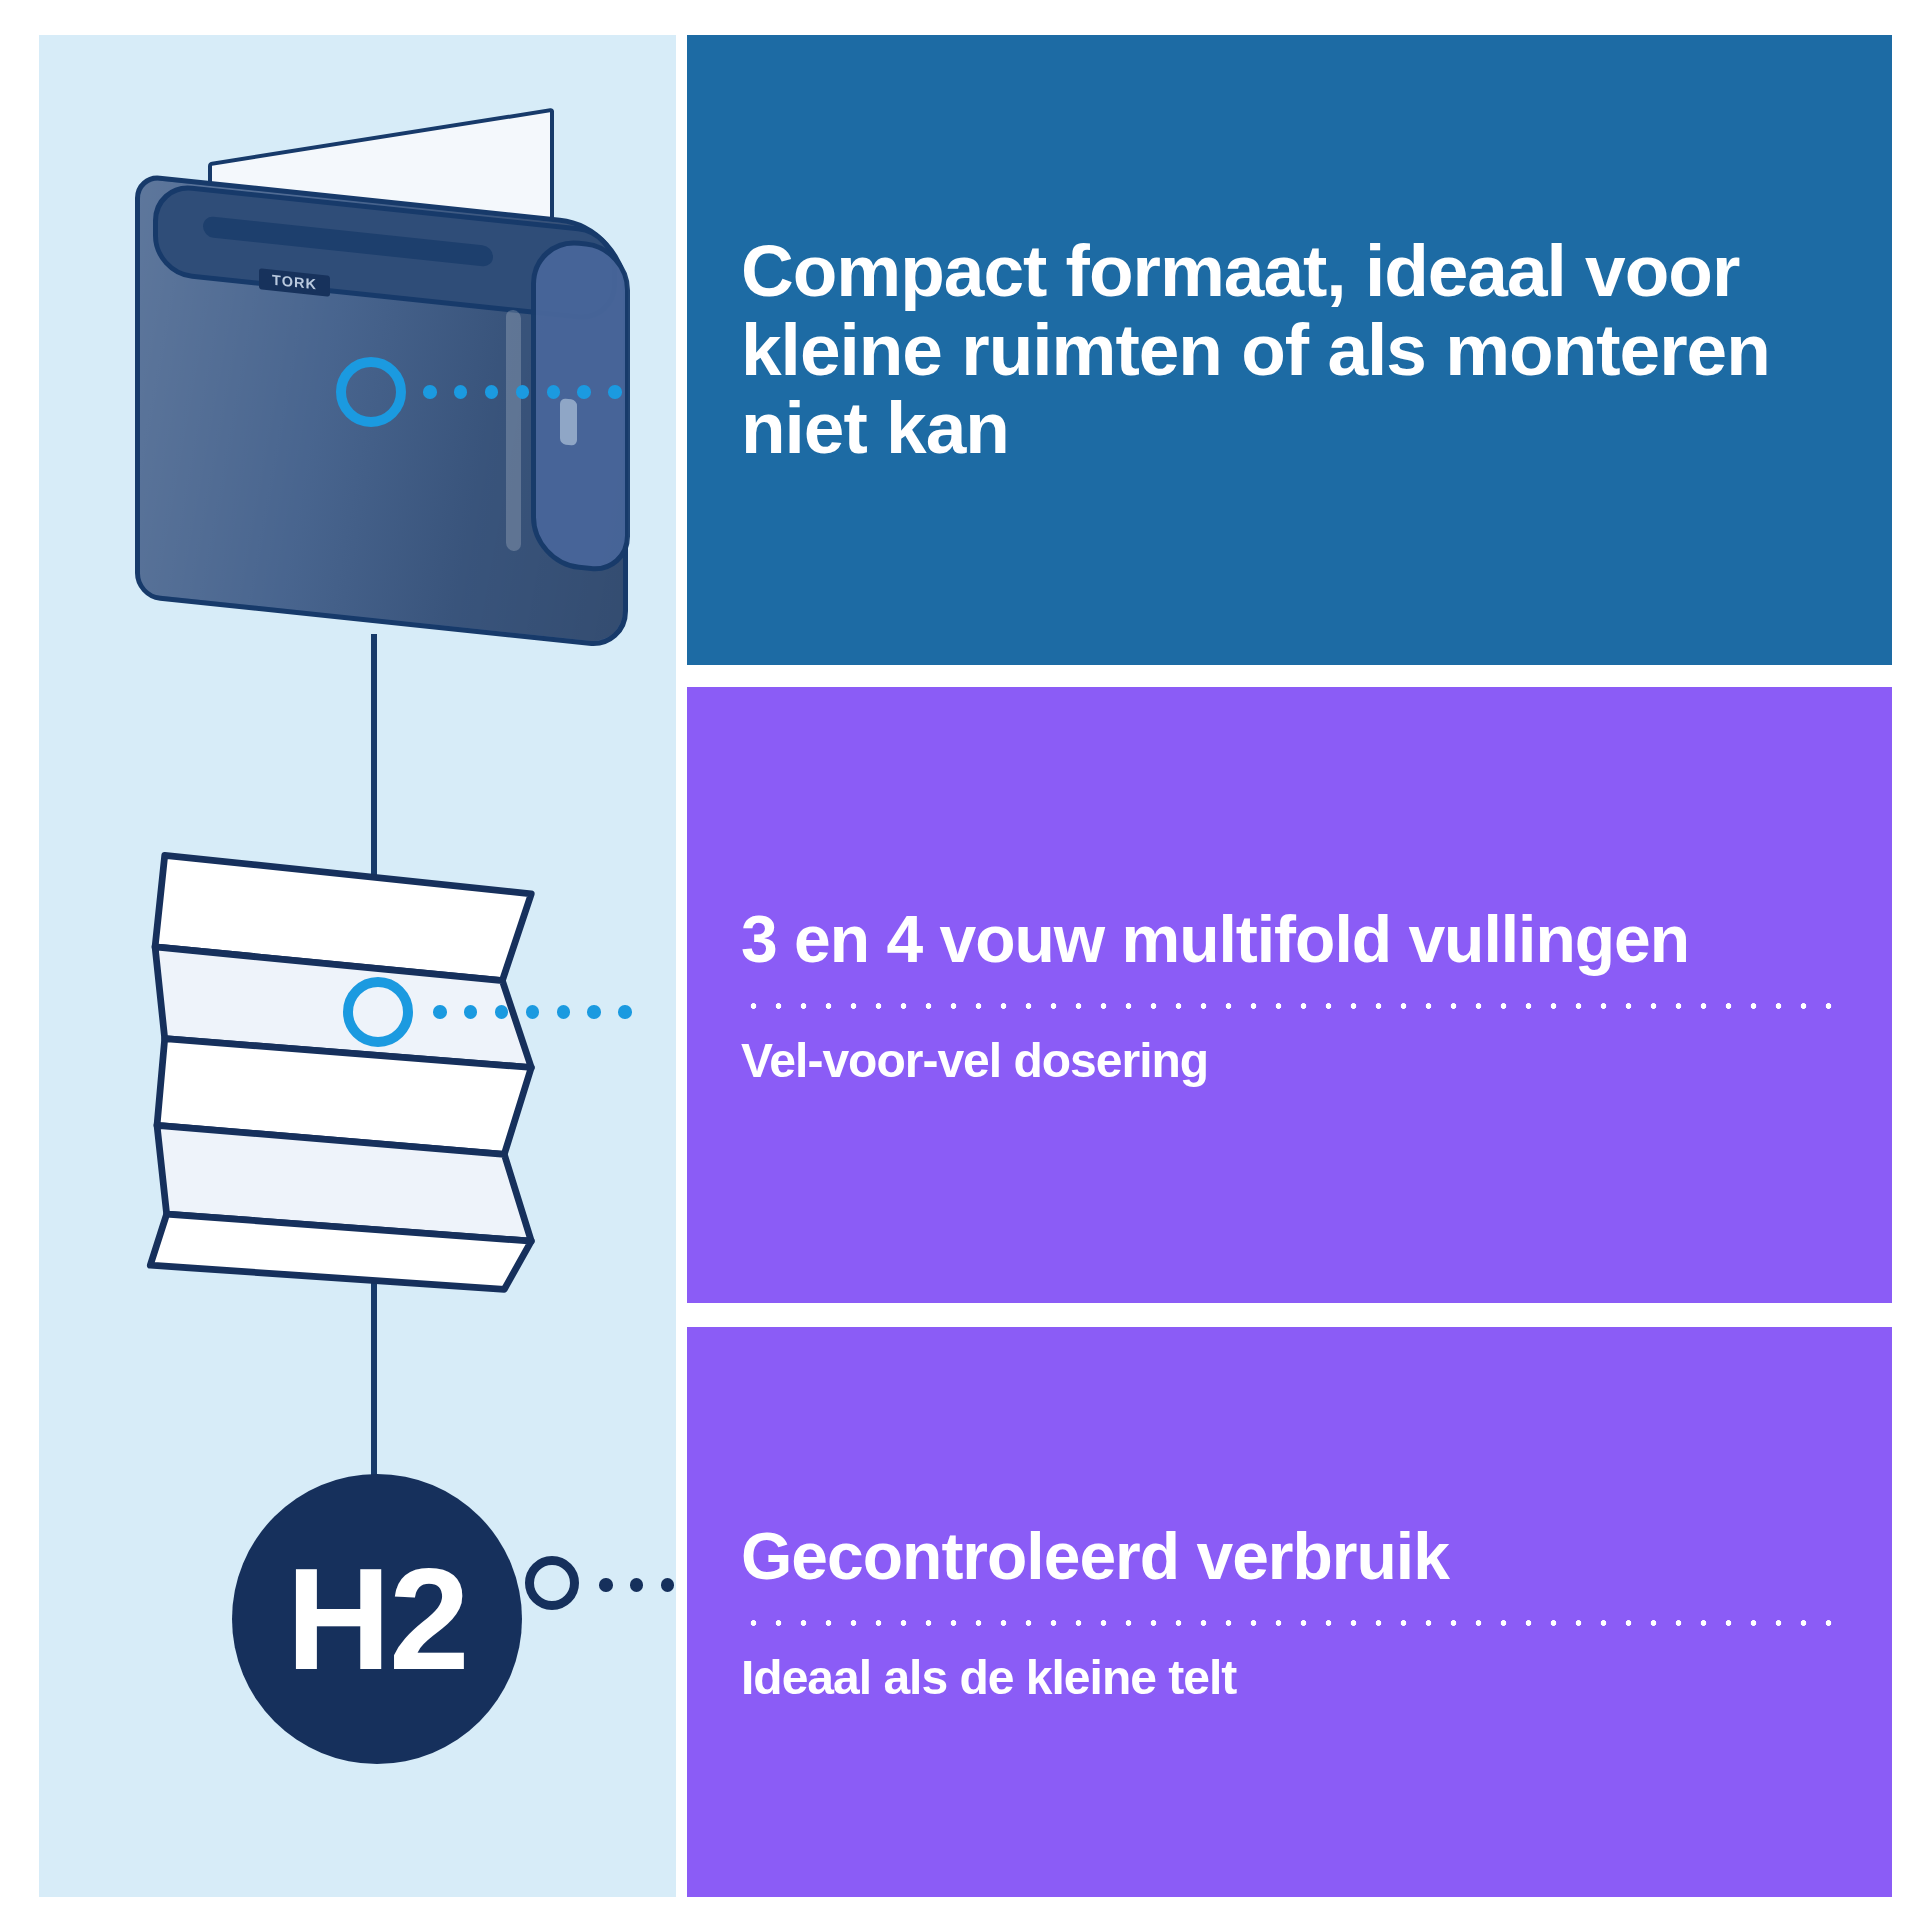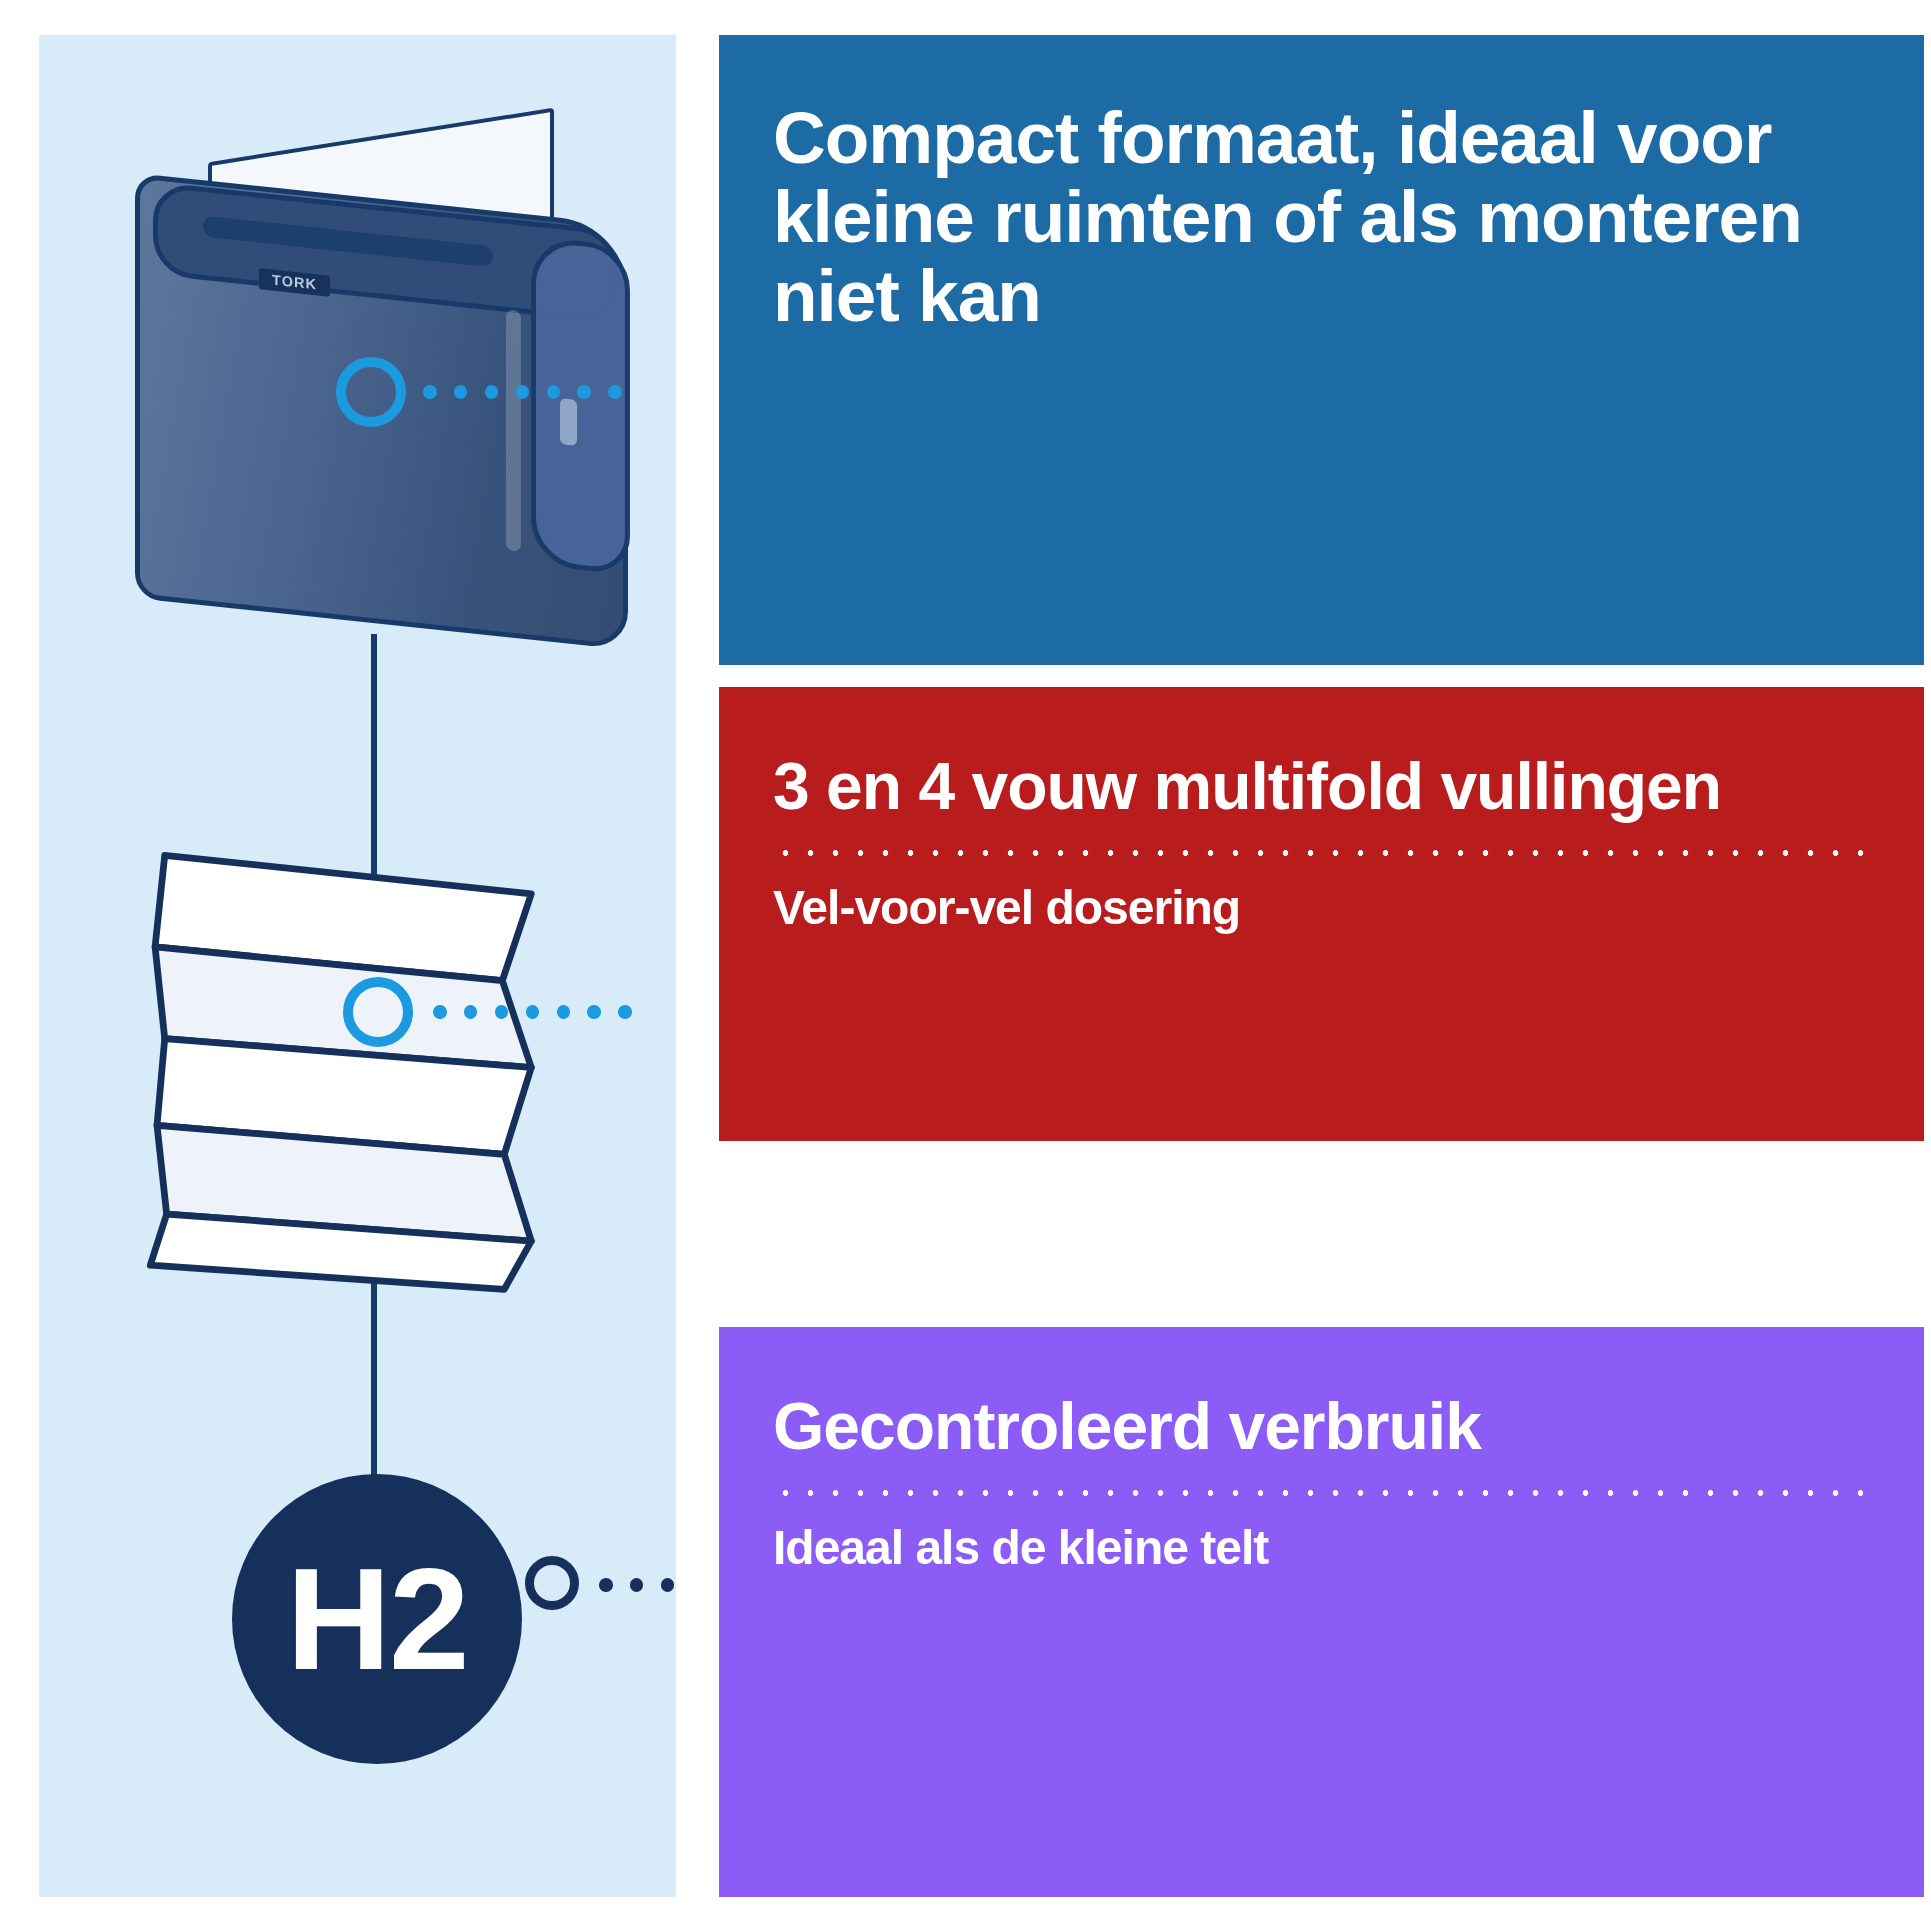--- a/index.html
+++ b/index.html
@@ -208,32 +208,31 @@
   
   .card {
     position: absolute;
     left: 687px;
     width: 1205px;
     box-sizing: border-box;
     padding: 64px 54px;
     color: #ffffff;
     display: flex;
     flex-direction: column;
-    justify-content: flex-start;
-    margin-left: 32px;
+    justify-content: center;
   }
   .card-1 {
     top: 35px;
     height: 630px;
     background: #1d6ba4;
   }
   .card-2 {
     top: 687px;
-    height: 454px;
-    background: #b91c1c;
+    height: 616px;
+    background: #8b5cf6;
   }
   .card-3 {
     top: 1327px;
     height: 570px;
     background: #8b5cf6;
   }
 
   .card-title {
     font-size: 73px;
     font-weight: bold;

